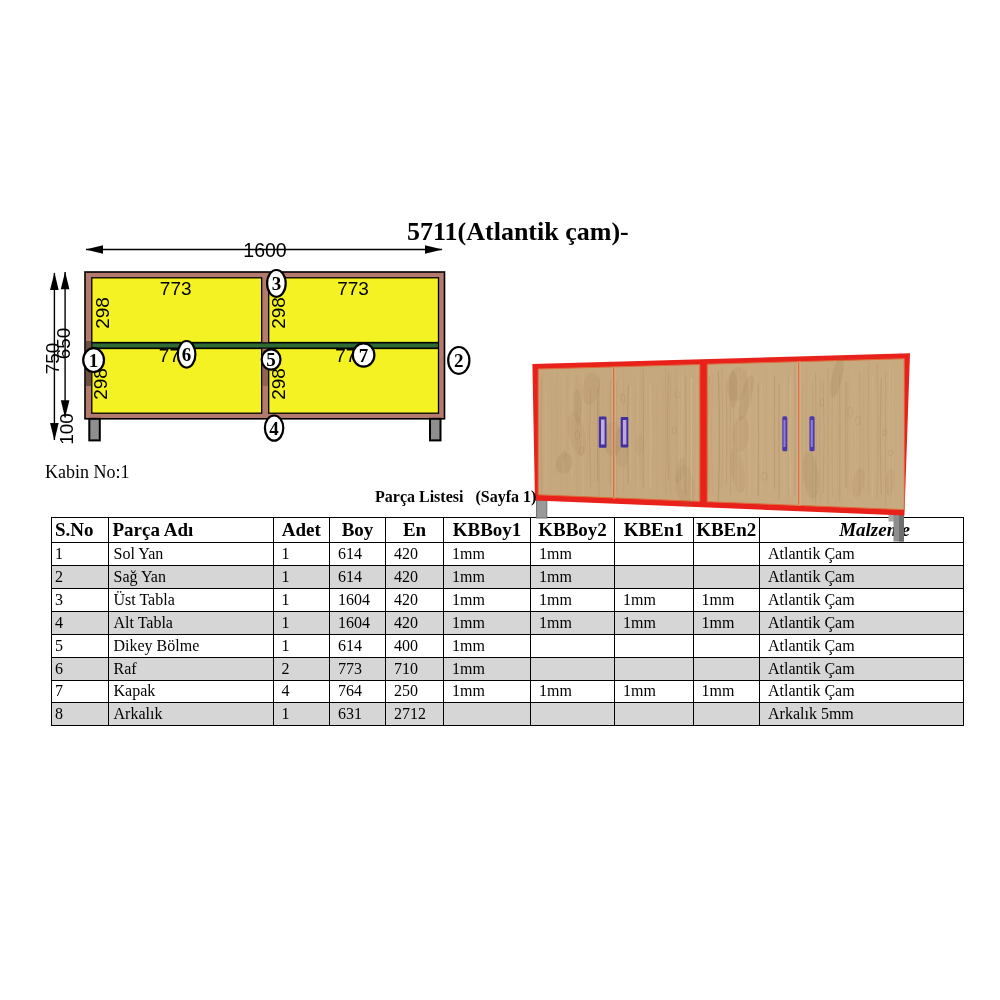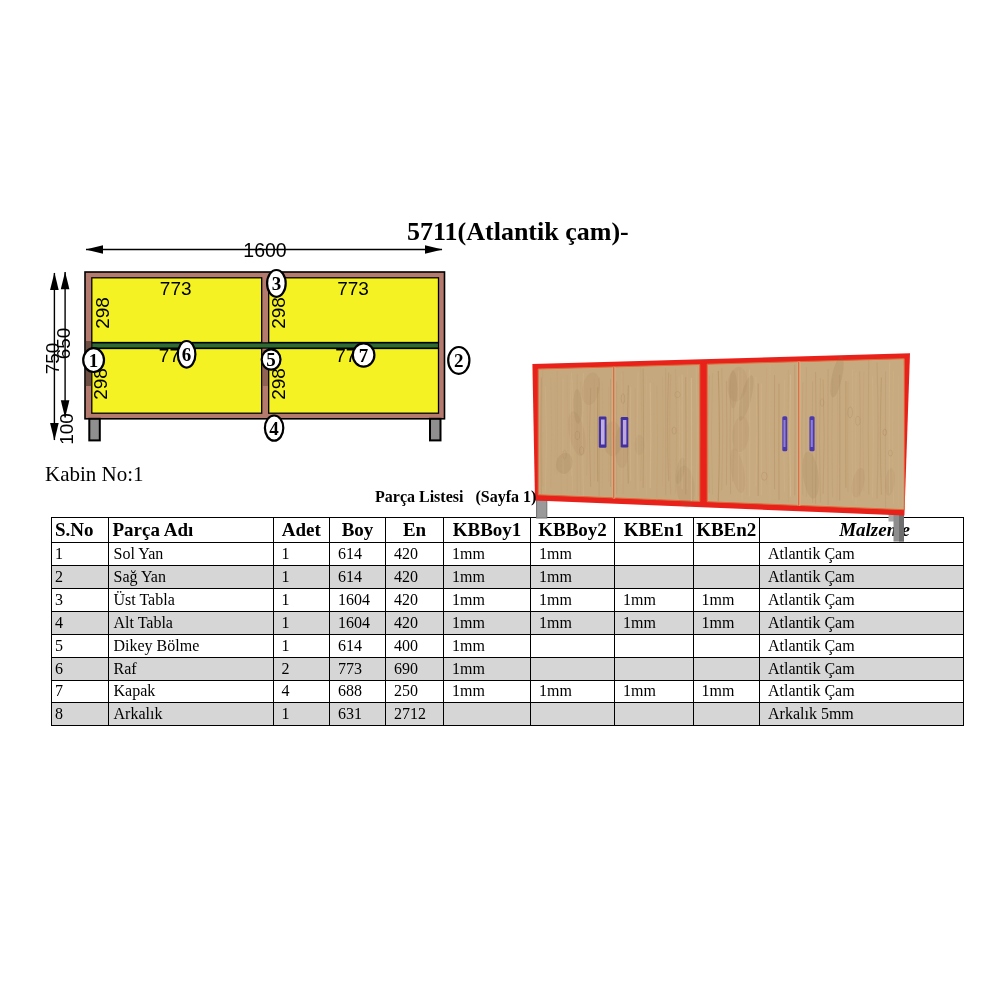--- a/index.html
+++ b/index.html
@@ -113,21 +113,21 @@
       <ellipse cx="186.6" cy="354.3" rx="8.8" ry="13.3" fill="#fff" stroke="#000" stroke-width="2.2"></ellipse>
 <text x="186.6" y="360.8" font-size="19" font-weight="bold" font-family="Liberation Serif, serif" text-anchor="middle" fill="#000">6</text>
     </g>
 
 <g>
       <ellipse cx="363.6" cy="355" rx="10.8" ry="11.6" fill="#fff" stroke="#000" stroke-width="2.2"></ellipse>
 <text x="363.6" y="361.5" font-size="19" font-weight="bold" font-family="Liberation Serif, serif" text-anchor="middle" fill="#000">7</text>
     </g>
 </svg>
 
-<div class="abs" style="left:45px;top:462px;font-size:21px;z-index:1;">Kabin No:1</div>
+<div class="abs" style="left:45px;top:462px;font-size:18px;z-index:1;">Kabin No:1</div>
 
 <table class="parts">
 <colgroup>
 <col style="width:56.5px">
       <col style="width:165px">
       <col style="width:56.5px">
       <col style="width:56px">
 <col style="width:58px">
       <col style="width:87px">
       <col style="width:84px">
@@ -213,33 +213,33 @@
         <td></td>
         <td></td>
         <td>Atlantik Çam</td>
       </tr>
 
 <tr class="g">
         <td class="sno">6</td>
         <td class="pad">Raf</td>
         <td>2</td>
         <td>773</td>
-        <td>690</td>
+        <td>710</td>
         <td>1mm</td>
         <td></td>
         <td></td>
         <td></td>
         <td>Atlantik Çam</td>
       </tr>
 
 <tr>
         <td class="sno">7</td>
         <td class="pad">Kapak</td>
         <td>4</td>
-        <td>688</td>
+        <td>764</td>
         <td>250</td>
         <td>1mm</td>
         <td>1mm</td>
         <td>1mm</td>
         <td>1mm</td>
         <td>Atlantik Çam</td>
       </tr>
 
 <tr class="g">
         <td class="sno">8</td>

